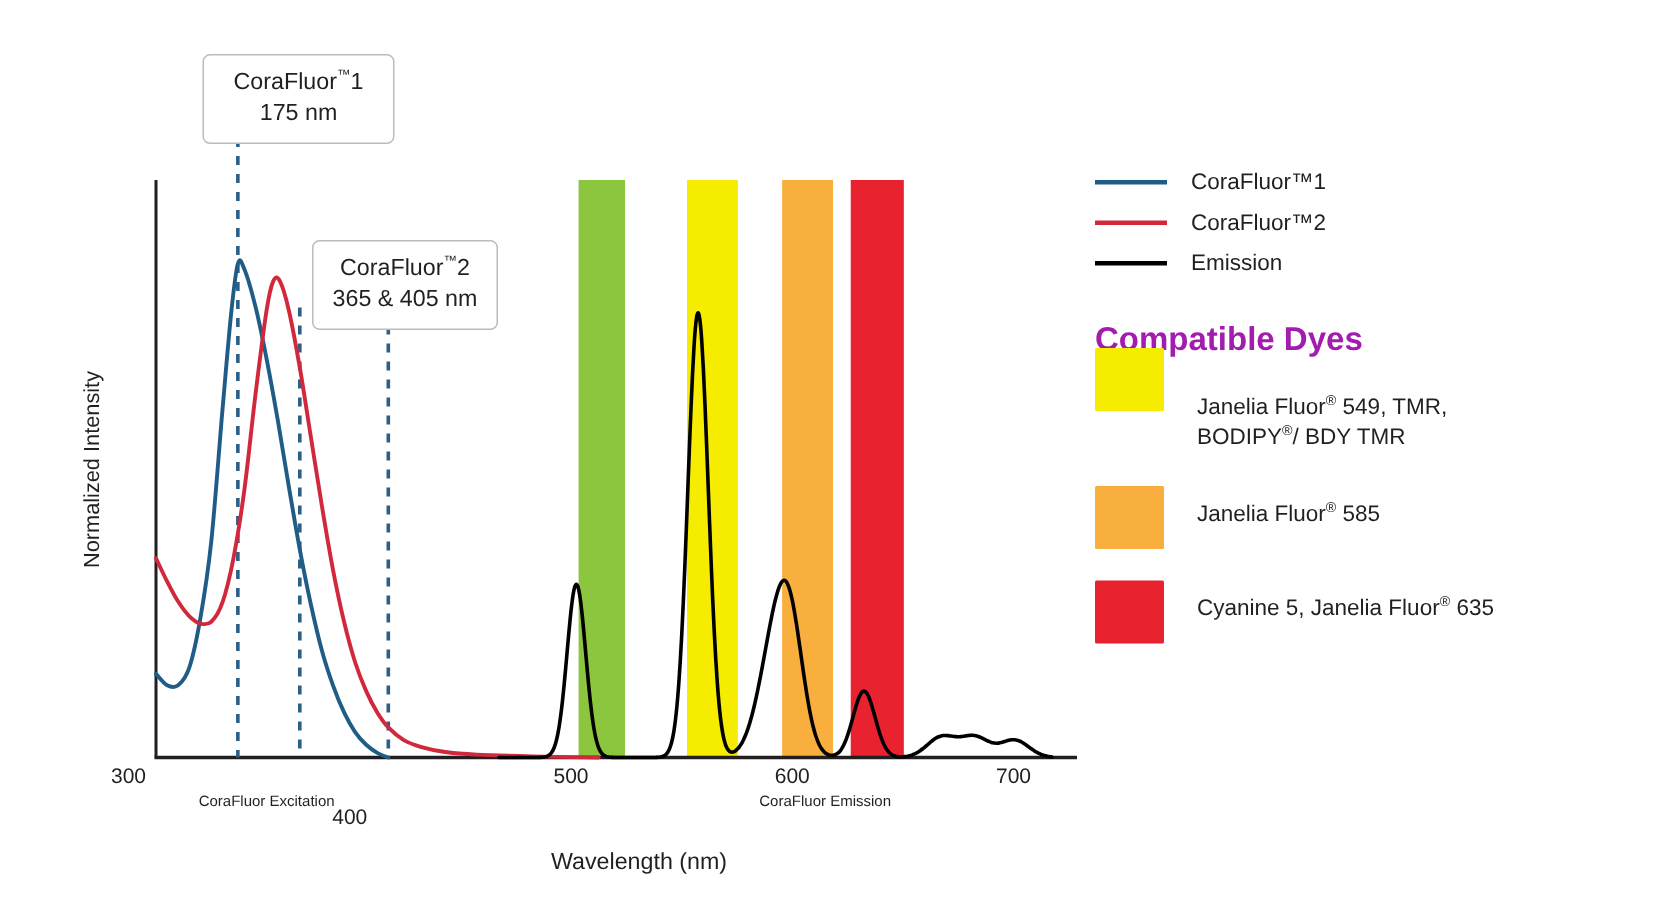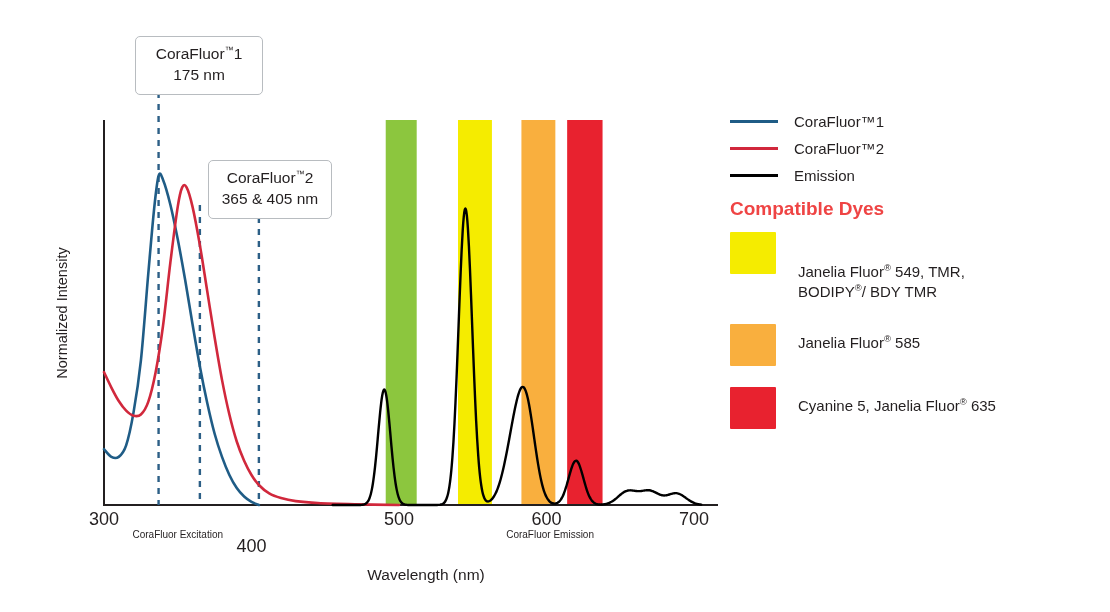--- a/index.html
+++ b/index.html
@@ -24,21 +24,21 @@
     box-sizing:border-box;
     white-space:nowrap;
   }
   #callout-cf1{left:135px;top:36px;width:128px;}
   #callout-cf2{left:208px;top:160px;width:124px;}
   .callout .l2{display:block;}
   sup.tm{font-size:9px;vertical-align:super;letter-spacing:0;}
 
   
   .axis-tick{
-    position:absolute;font-size:18px;color:#231f20;text-align:center;width:60px;
+    position:absolute;font-size:14px;color:#231f20;width:60px;
   }
   .axis-sub{
     position:absolute;font-size:10px;color:#231f20;text-align:center;
   }
   #axis-title{
     position:absolute;left:16px;top:566px;width:820px;text-align:center;
     font-size:15.5px;color:#231f20;
   }
   #ylabel{
     position:absolute;left:-38px;top:305px;width:200px;text-align:center;
@@ -46,21 +46,21 @@
     transform:rotate(-90deg);transform-origin:50% 50%;
   }
 
   
   #legend{position:absolute;left:730px;top:108px;width:370px;}
   .lg-row{display:flex;align-items:center;height:27px;}
   .lg-swatch{width:48px;height:3px;flex:0 0 48px;margin-right:16px;}
   .lg-label{font-size:15px;color:#231f20;}
 
   #dyes-title{
-    position:absolute;left:730px;top:198px;font-size:19px;font-weight:700;color:#ef4444;
+    position:absolute;left:730px;top:213px;font-size:22px;font-weight:700;color:#a21caf;
   }
   #dyes{position:absolute;left:730px;top:232px;width:375px;}
   .dye-row{display:flex;align-items:flex-start;margin-bottom:21px;}
   .dye-swatch{width:46px;height:42px;flex:0 0 46px;margin-right:22px;border-radius:1px;}
   .dye-label{font-size:15px;color:#231f20;line-height:1.35;padding-top:9px;}
   .dye-row.two .dye-label{padding-top:2px;margin-top:28px;}
   sup.reg{font-size:9.5px;vertical-align:super;}
 </style>
 </head>
 <body>

